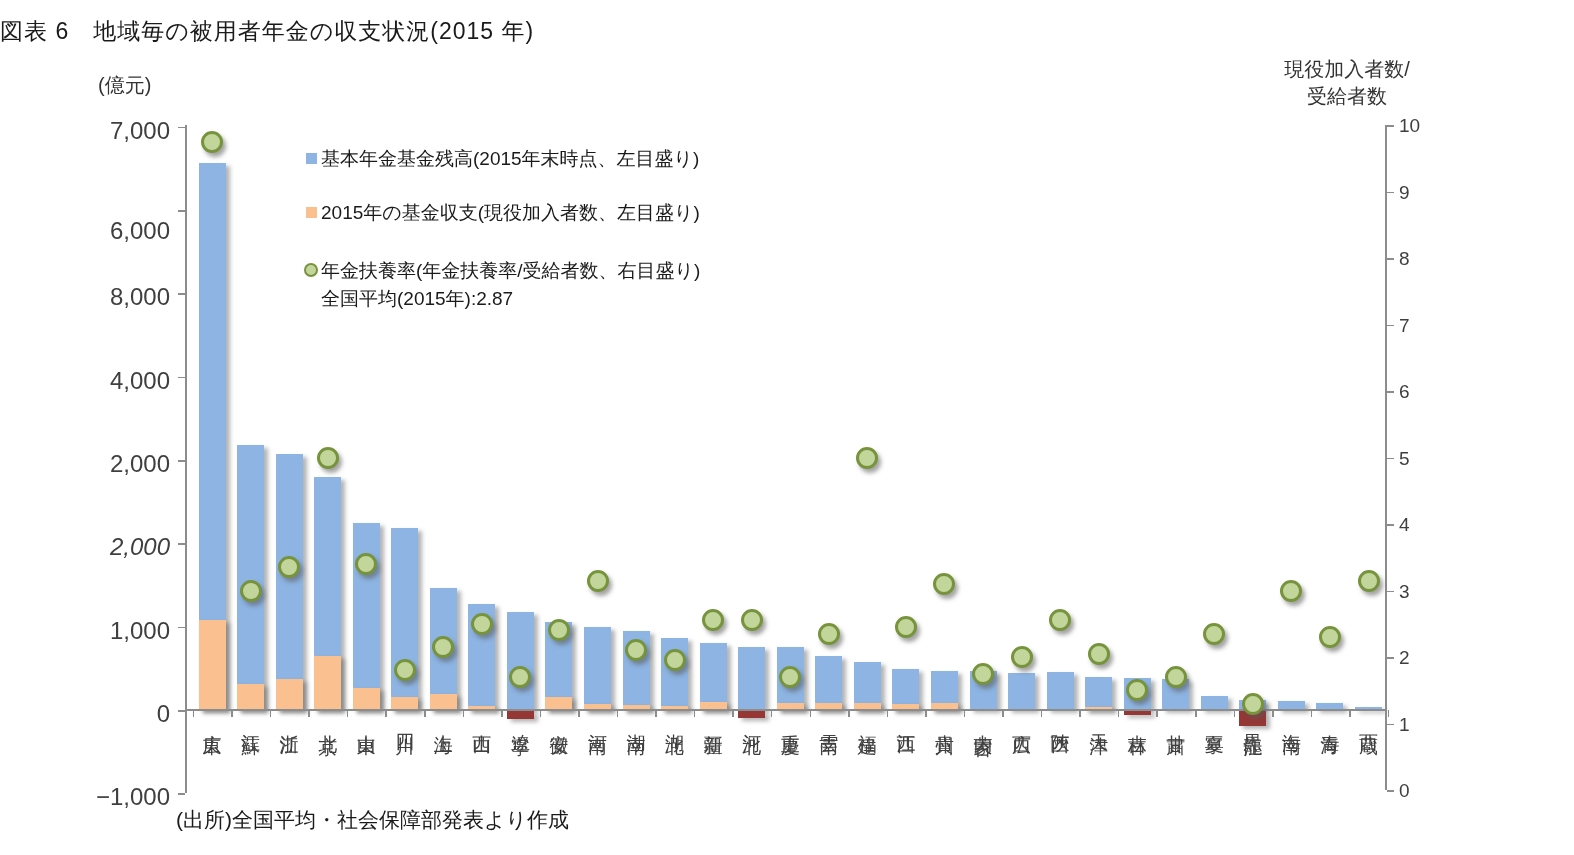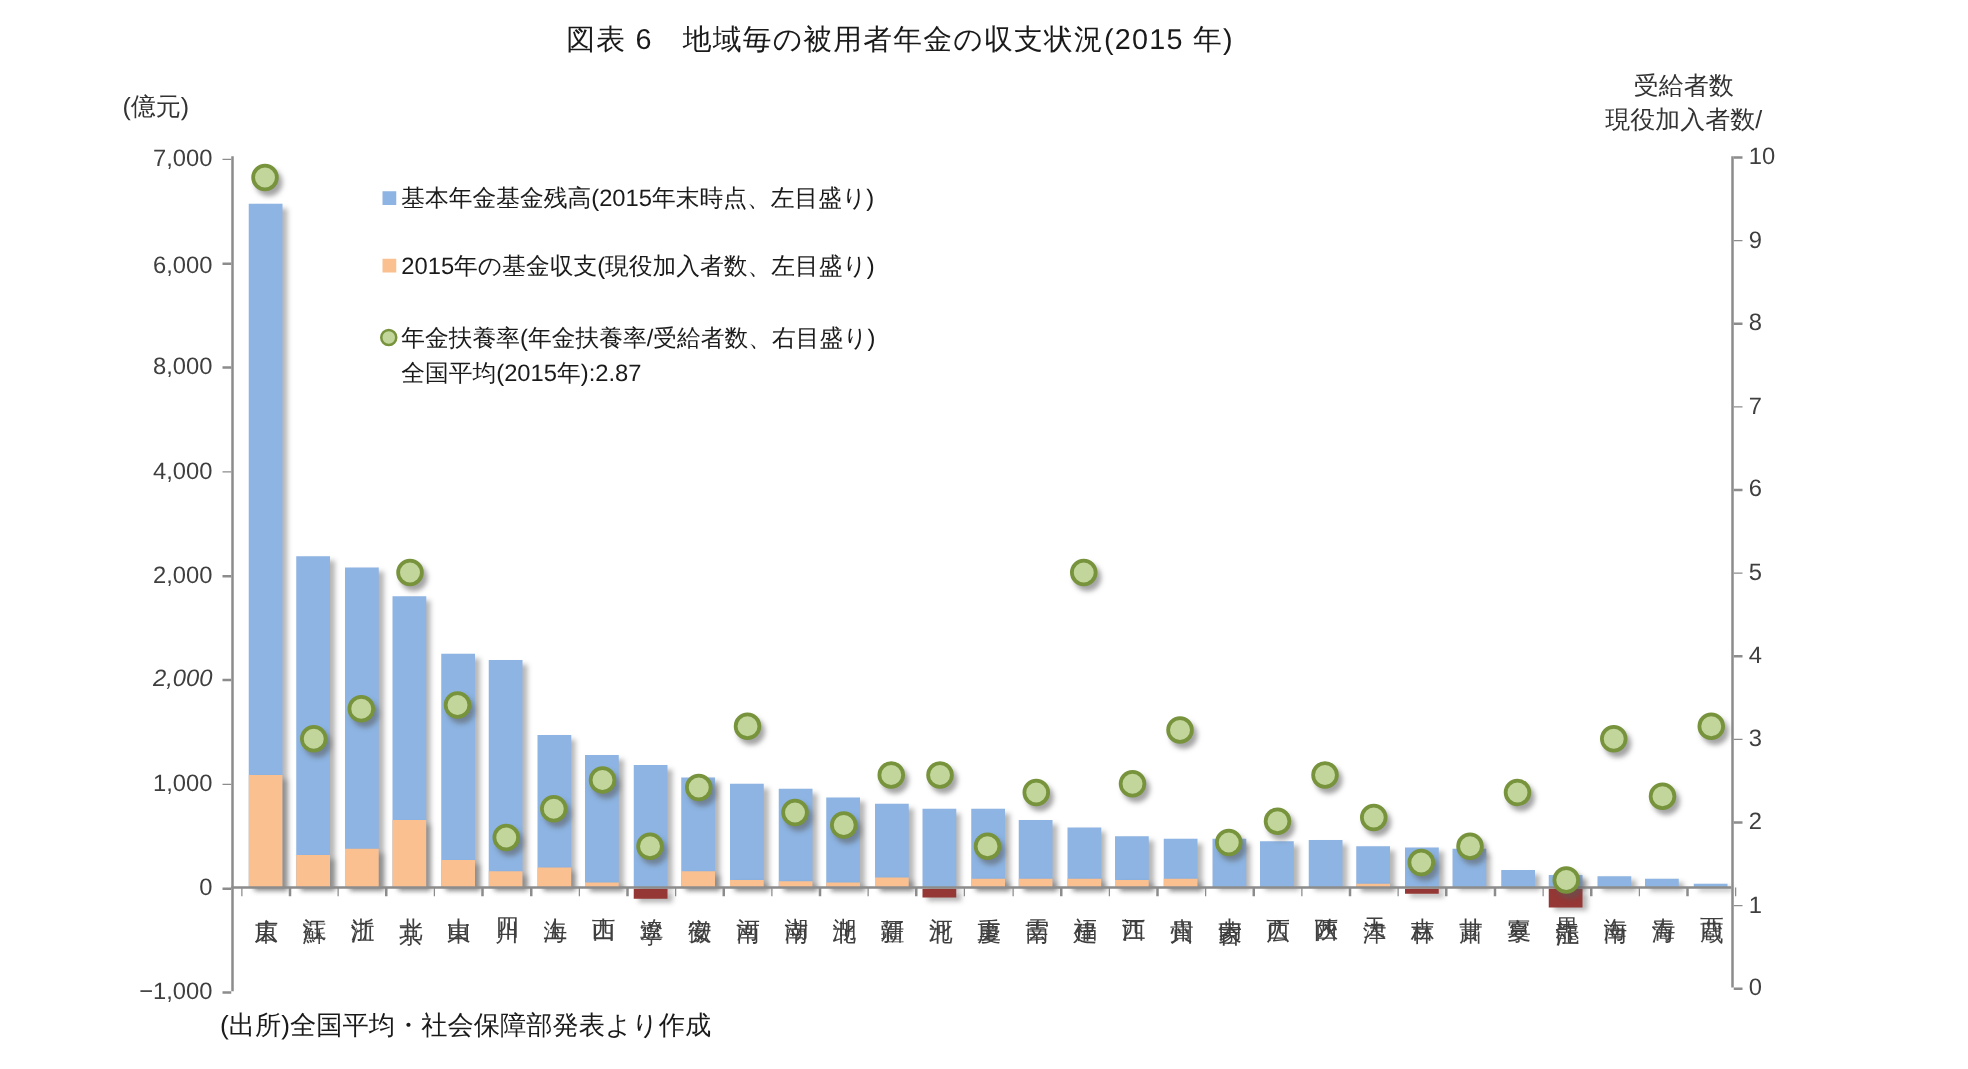--- a/index.html
+++ b/index.html
@@ -1,46 +1,46 @@
 <!DOCTYPE html>
 <html><head>
 <meta charset="utf-8">
 <style>
   html,body{margin:0;padding:0;background:#fff;}
   #stage{
     position:relative;width:1574px;height:855px;background:#ffffff;overflow:hidden;
     font-family:"Liberation Sans","DejaVu Sans",sans-serif;color:#262626;
   }
   .abs{position:absolute;}
-  #chart-title{top:16px;left:0;width:1440px;text-align:center;font-size:23px;letter-spacing:1px;color:#1a1a1a;}
+  #chart-title{top:16px;left:0;width:1440px;text-align:left;font-size:23px;letter-spacing:1px;color:#1a1a1a;}
   #left-axis-unit{top:72px;left:98px;font-size:20px;color:#333;}
   #right-axis-title{top:56px;left:1245px;width:204px;text-align:center;font-size:20px;line-height:27px;color:#333;}
   .axis-line{position:absolute;background:#8c8c8c;}
   .tick{position:absolute;background:#8c8c8c;}
-  .ytick-label{position:absolute;font-size:19px;color:#3f3f3f;width:80px;text-align:right;}
+  .ytick-label{position:absolute;font-size:24px;color:#3f3f3f;width:80px;text-align:right;}
   .rtick-label{position:absolute;font-size:19px;color:#3f3f3f;text-align:left;}
   .xlabel{
     position:absolute;font-size:19px;color:#3f3f3f;
     writing-mode:vertical-rl;text-orientation:upright;letter-spacing:2px;line-height:21px;
   }
   .bar{position:absolute;box-shadow:4px 3px 4px rgba(90,90,90,0.45);}
   .dot{position:absolute;border-radius:50%;box-sizing:border-box;box-shadow:3px 4px 4px rgba(90,90,90,0.55);}
   .legend-row{position:absolute;font-size:19px;color:#1a1a1a;white-space:nowrap;}
   .legend-marker{position:absolute;}
   #source-note{top:806px;left:176px;font-size:21px;color:#1a1a1a;}
 </style>
 </head>
 <body>
 
 <div id="stage">
   <div class="abs" id="chart-title">図表 6　地域毎の被用者年金の収支状況(2015 年)</div>
   <div class="abs" id="left-axis-unit">(億元)</div>
   <div class="abs" id="right-axis-title">
+    <div>現役加入者数/</div>
     <div>受給者数</div>
-    <div>現役加入者数/</div>
   </div>
 
   <span class="legend-marker" id="lg-m0" style="left: 306px; top: 153px; width: 11px; height: 11px; background: rgb(141, 180, 226);"></span>
   <div class="legend-row" style="left:321px;top:146px;">基本年金基金残高(2015年末時点、左目盛り)</div>
 
   <span class="legend-marker" id="lg-m1" style="left: 306px; top: 207px; width: 11px; height: 11px; background: rgb(250, 192, 144);"></span>
   <div class="legend-row" style="left:321px;top:200px;">2015年の基金収支(現役加入者数、左目盛り)</div>
 
   <span class="legend-marker" id="lg-m2" style="left: 304px; top: 263px; width: 14px; height: 14px; border-radius: 50%; box-sizing: border-box; background: rgb(194, 214, 155); border: 2.5px solid rgb(119, 147, 60);"></span>
   <div class="legend-row" style="left:321px;top:258px;">年金扶養率(年金扶養率/受給者数、右目盛り)</div>
@@ -100,21 +100,21 @@
       <div class="bar" style="left: 930.95px; top: 703.334px; width: 27px; height: 6.6664px; background: rgb(250, 192, 144);"></div>
       <div class="bar" style="left: 1085.15px; top: 706.667px; width: 27px; height: 3.3332px; background: rgb(250, 192, 144);"></div>
       <div class="bar" style="left: 1123.7px; top: 711px; width: 27px; height: 4.1665px; background: rgb(149, 55, 53);"></div>
       <div class="bar" style="left: 1239.35px; top: 711px; width: 27px; height: 14.9994px; background: rgb(149, 55, 53);"></div>
       <div class="axis-line" style="left: 185px; top: 125px; width: 1.5px; height: 668px;"></div>
       <div class="axis-line" style="left: 1385px; top: 125px; width: 1.5px; height: 665px;"></div>
       <div class="axis-line" style="left: 185px; top: 709.25px; width: 1200px; height: 1.5px;"></div>
       <div class="tick" style="left: 178px; top: 126.69px; width: 7px; height: 1.5px;"></div>
       <div class="ytick-label" style="left: 90px; top: 116.69px;">7,000</div>
       <div class="tick" style="left: 178px; top: 210.02px; width: 7px; height: 1.5px;"></div>
-      <div class="ytick-label" style="left: 90px; top: 202px;">6,000</div>
+      <div class="ytick-label" style="left: 90px; top: 217px;">6,000</div>
       <div class="tick" style="left: 178px; top: 293.35px; width: 7px; height: 1.5px;"></div>
       <div class="ytick-label" style="left: 90px; top: 283.35px;">8,000</div>
       <div class="tick" style="left: 178px; top: 376.68px; width: 7px; height: 1.5px;"></div>
       <div class="ytick-label" style="left: 90px; top: 366.68px;">4,000</div>
       <div class="tick" style="left: 178px; top: 460.01px; width: 7px; height: 1.5px;"></div>
       <div class="ytick-label" style="left: 90px; top: 450.01px;">2,000</div>
       <div class="tick" style="left: 178px; top: 543.34px; width: 7px; height: 1.5px;"></div>
       <div class="ytick-label" style="left: 90px; top: 533.34px; font-style: italic;">2,000</div>
       <div class="tick" style="left: 178px; top: 626.67px; width: 7px; height: 1.5px;"></div>
       <div class="ytick-label" style="left: 90px; top: 616.67px;">1,000</div>

